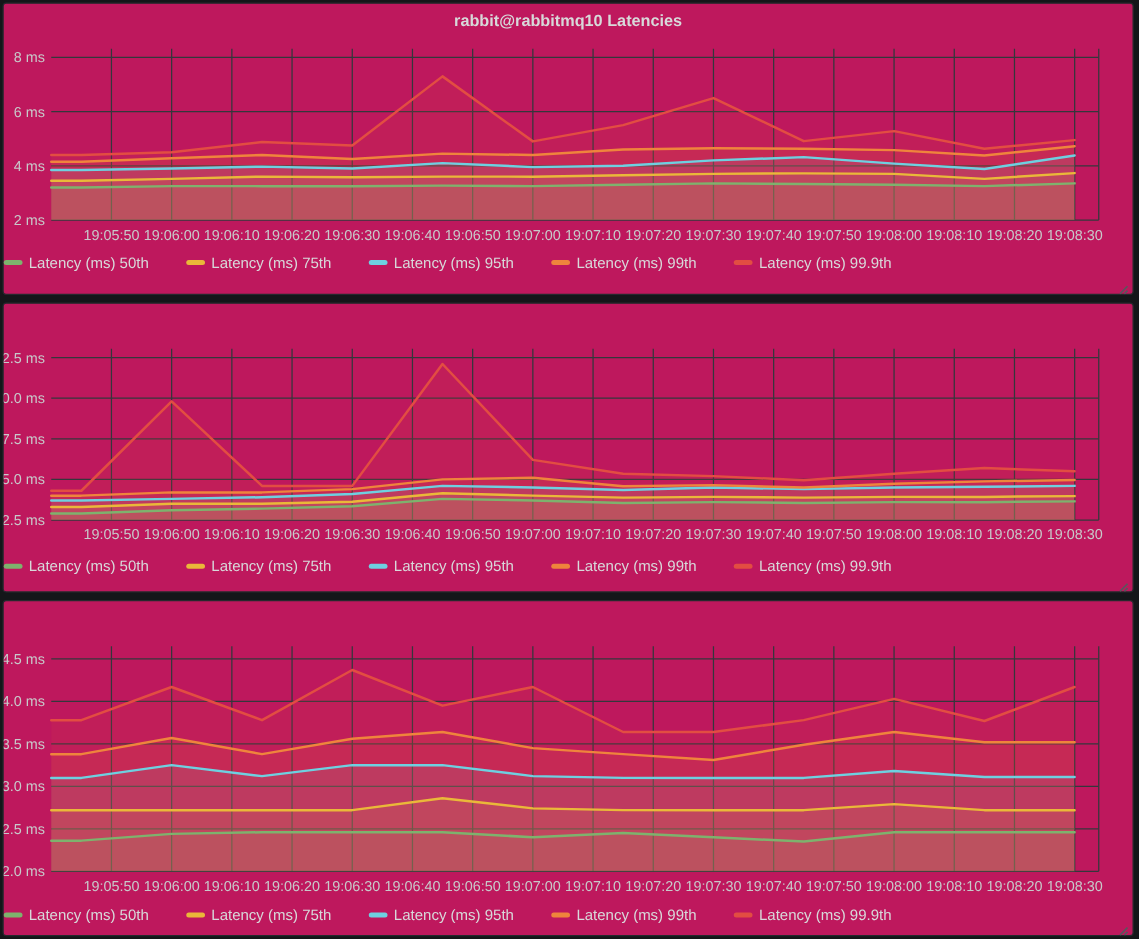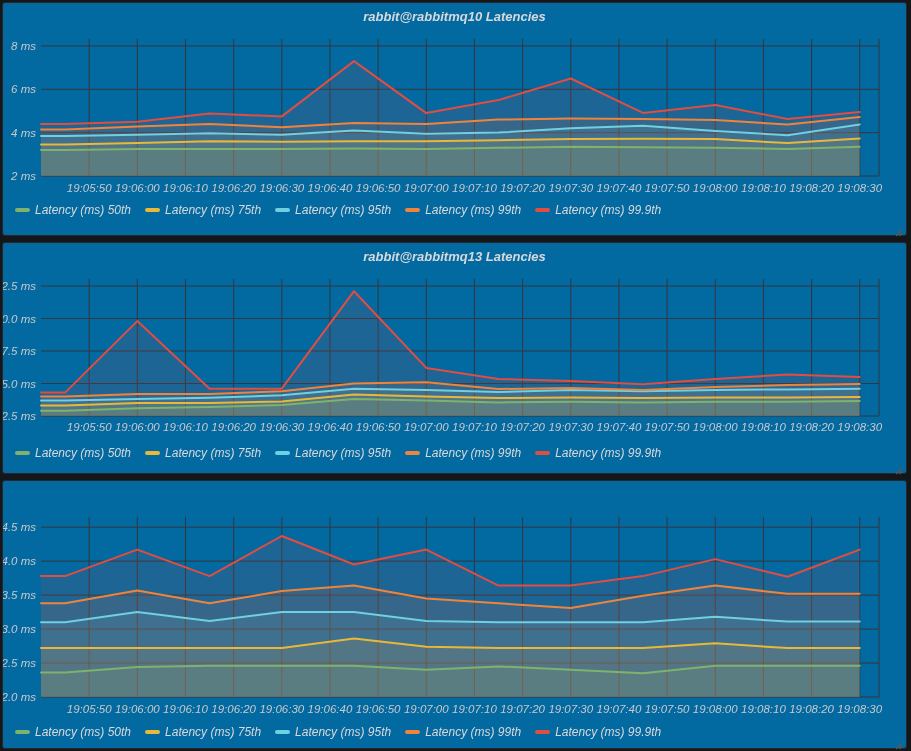--- a/index.html
+++ b/index.html
@@ -3,39 +3,38 @@
 <meta charset="utf-8">
 <style>
   html,body{margin:0;padding:0;}
   body{
     width:911px;height:751px;position:relative;overflow:hidden;
     background:#141619;
     font-family:"Liberation Sans", sans-serif;
   }
   .panel{
     position:absolute;left:2px;width:905px;
-    background:#0369a1;
+    background:#be185d;
     border:1px solid #26282d;
     border-radius:3px;
     box-sizing:border-box;
-    font-style:italic;
   }
   #panel0{top:2px;height:234px;}
   #panel1{top:242px;height:232px;}
   #panel2{top:480px;height:269px;}
   .panel-title{
     position:absolute;top:6px;left:0;right:0;
     text-align:center;
     font-size:13px;font-weight:bold;color:#d8d9da;
     cursor:pointer;z-index:2;
   }
   .chart-svg{position:absolute;top:0;left:0;z-index:1;}
   .legend{
-    position:absolute;left:12px;
-    display:flex;flex-direction:row;align-items:center;gap:14px;
+    position:absolute;left:0;
+    display:flex;flex-direction:row;align-items:center;gap:30px;
     z-index:2;white-space:nowrap;
   }
   #legend0{top:200px;}
   #legend1{top:203px;}
   #legend2{top:244px;}
   .legend-item{display:flex;align-items:center;gap:5px;cursor:pointer;}
   .legend-swatch{width:15px;height:4px;border-radius:2px;display:inline-block;}
   .legend-label{font-size:12px;color:#d8d9da;}
   .resize-handle{
     position:absolute;right:3px;bottom:3px;width:9px;height:9px;
@@ -125,21 +124,20 @@
       </span>
     </div>
   <div class="resize-handle">
     <svg width="9" height="9">
         <path d="M2 8 L8 2 M5.5 8 L8 5.5" stroke="#56585c" stroke-width="1.4" fill="none"></path>
       </svg>
   </div>
 </section>
 
 <section class="panel" id="panel1">
-  <div class="panel-title">rabbit@rabbitmq13 Latencies</div>
   <svg class="chart-svg" width="903" height="232">
       <line x1="38" x2="876" y1="43.0189753320683" y2="43.0189753320683" stroke="#34373c" stroke-width="1"></line>
       <line x1="38" x2="876" y1="75.51423149905122" y2="75.51423149905122" stroke="#34373c" stroke-width="1"></line>
       <line x1="38" x2="876" y1="108.00948766603416" y2="108.00948766603416" stroke="#34373c" stroke-width="1"></line>
       <line x1="38" x2="876" y1="140.50474383301707" y2="140.50474383301707" stroke="#34373c" stroke-width="1"></line>
       <line x1="38" x2="876" y1="173" y2="173" stroke="#34373c" stroke-width="1"></line>
       <line x1="86.16091954022988" x2="86.16091954022988" y1="36" y2="173" stroke="#34373c" stroke-width="1"></line>
       <line x1="134.32183908045977" x2="134.32183908045977" y1="36" y2="173" stroke="#34373c" stroke-width="1"></line>
       <line x1="182.48275862068965" x2="182.48275862068965" y1="36" y2="173" stroke="#34373c" stroke-width="1"></line>
       <line x1="230.64367816091954" x2="230.64367816091954" y1="36" y2="173" stroke="#34373c" stroke-width="1"></line>

